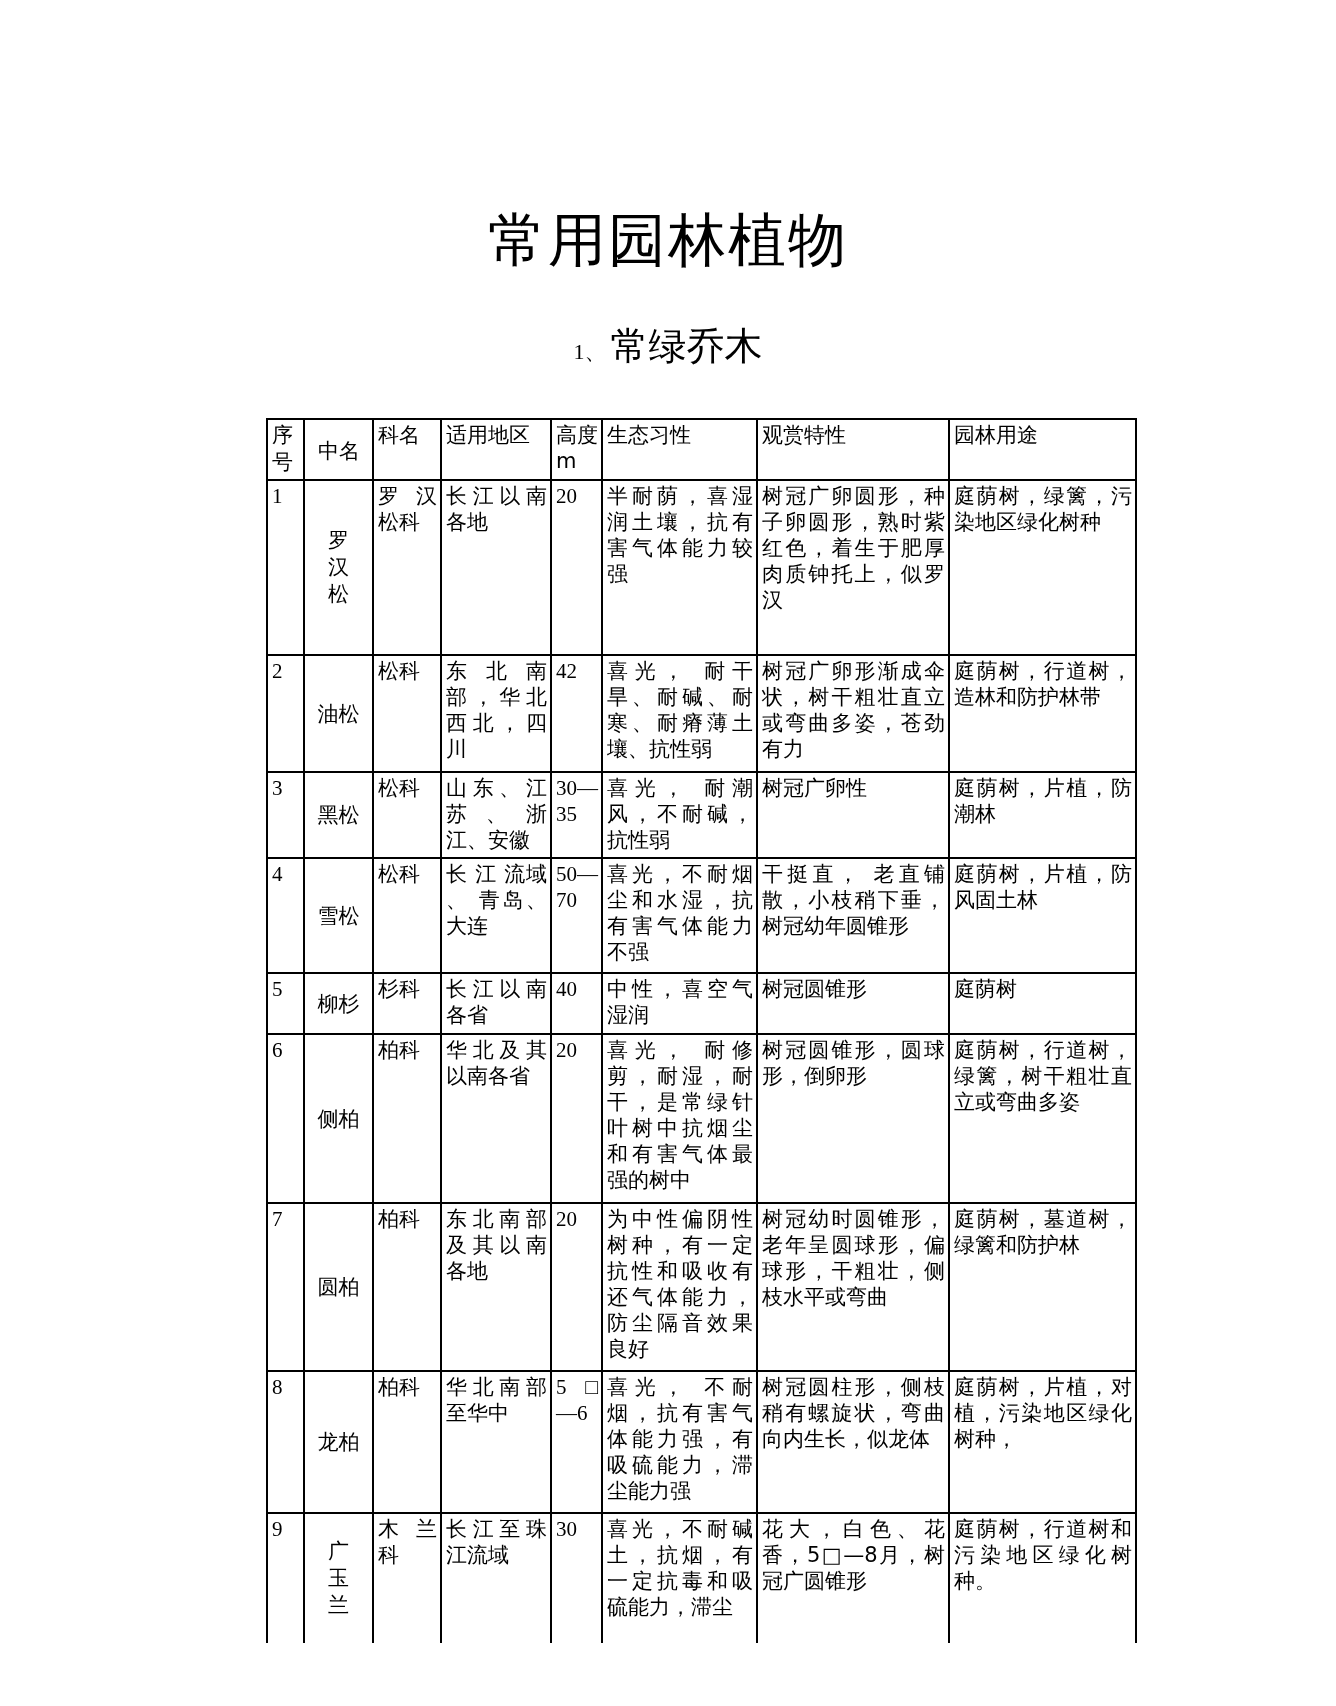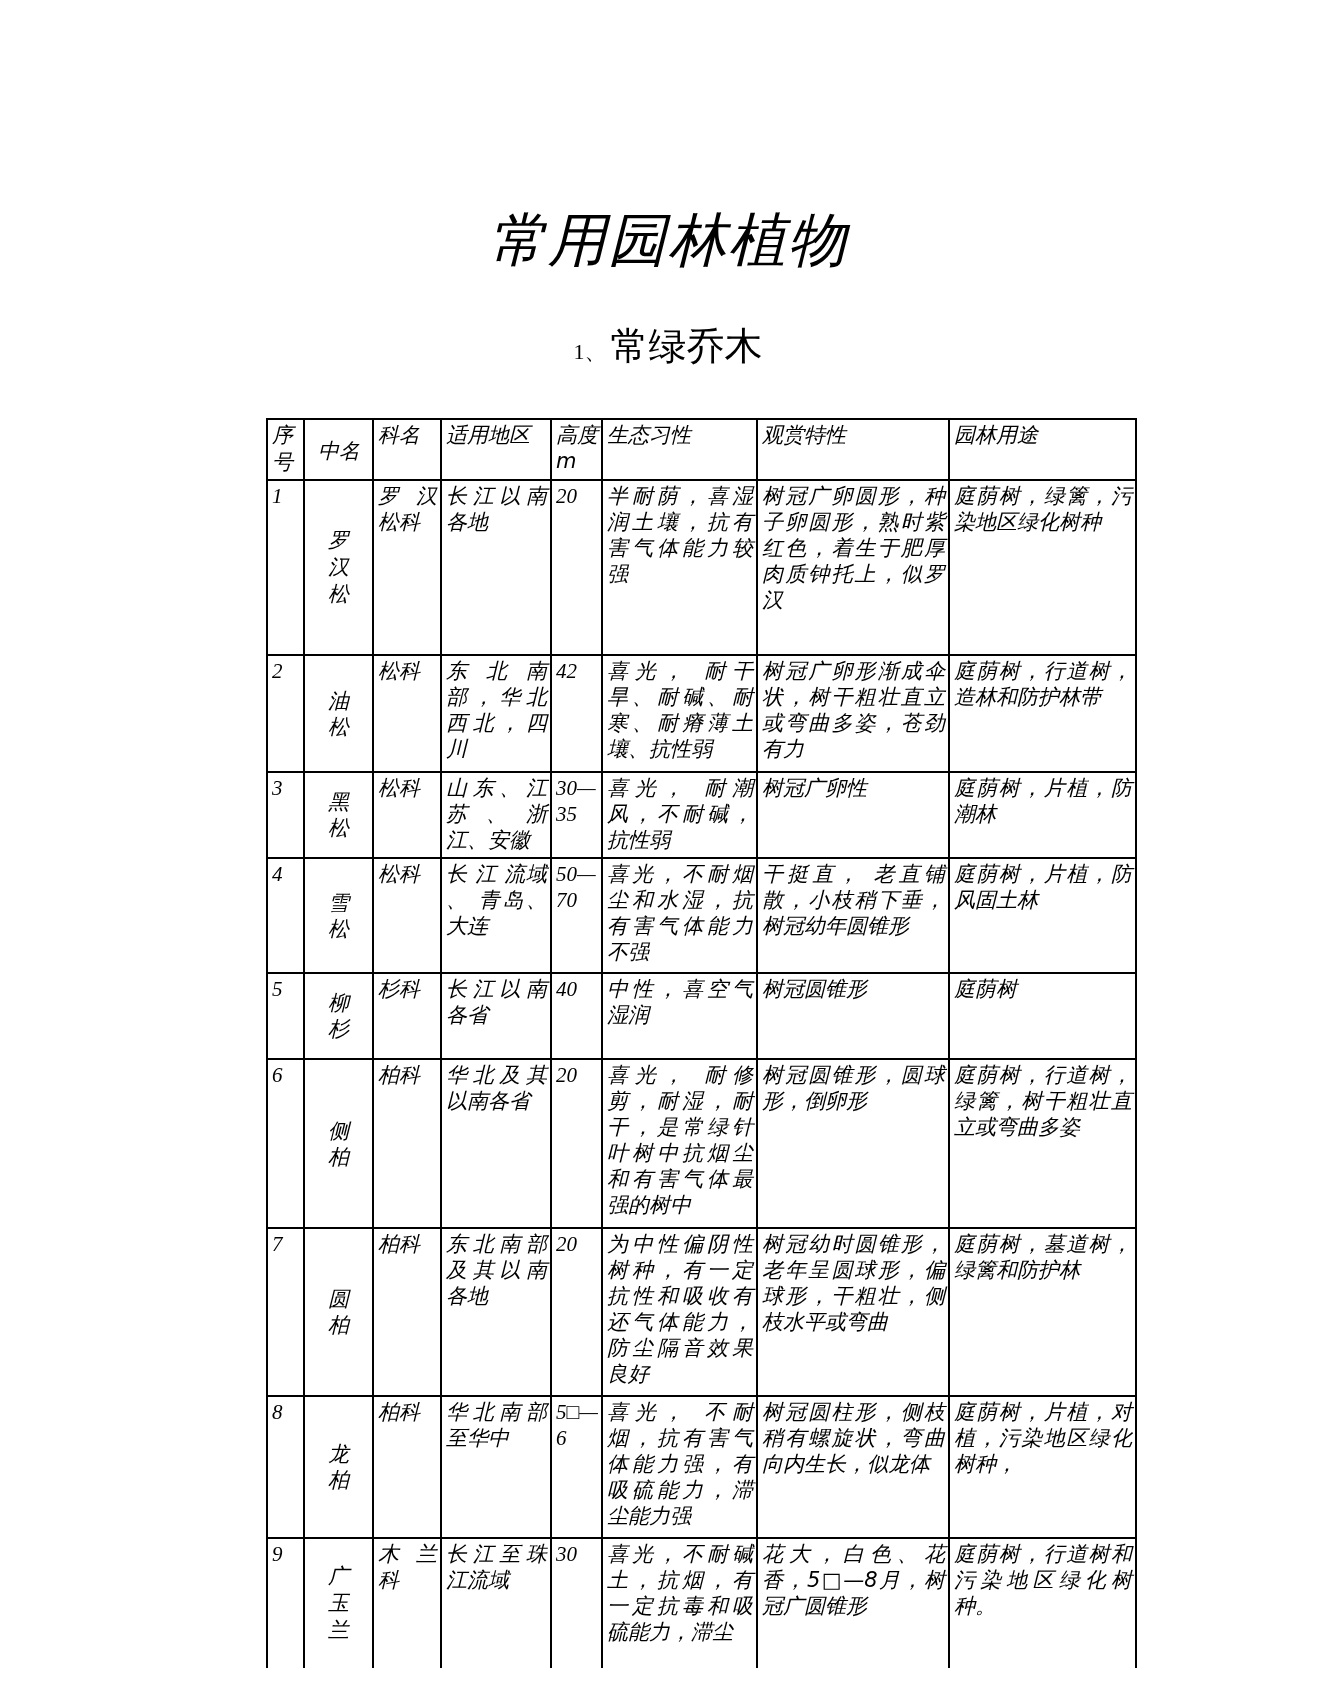--- a/index.html
+++ b/index.html
@@ -1,29 +1,29 @@
 <!DOCTYPE html>
 <html><head>
 <meta charset="utf-8">
 <style>
   html, body { margin: 0; padding: 0; background: #ffffff; }
   body { width: 1336px; height: 1706px; position: relative; overflow: hidden;
          font-family: "DejaVu Sans", sans-serif; color: #000; }
   .title { position: absolute; left: 0; width: 1336px; top: 205px; text-align: center;
-           font-size: 58px; line-height: 70px; letter-spacing: 2px; font-style: italic; }
+           font-size: 58px; line-height: 70px; letter-spacing: 2px; }
   .subtitle { position: absolute; left: 0; width: 1336px; top: 322px; text-align: center;
               font-size: 38px; line-height: 48px; }
   .subtitle .num { font-family: "Liberation Serif", serif; font-size: 22px; margin-right: 4px; }
   table.plants { position: absolute; left: 266px; top: 418px; border-collapse: collapse;
-                 table-layout: fixed; width: 869px; font-style: italic; }
+                 table-layout: fixed; width: 869px; }
   table.plants td, table.plants th { border: 2.5px solid #000; padding: 2px 3px 0 4px;
       vertical-align: top; font-size: 21px; line-height: 26px; font-weight: normal;
       text-align: justify; text-align-last: left; word-break: break-all; overflow: hidden; }
   table.plants .latin { font-family: "Liberation Serif", serif; font-size: 21px; }
-  table.plants td.name { vertical-align: middle; text-align: center; text-align-last: center; padding: 16px; }
+  table.plants td.name { vertical-align: middle; text-align: center; text-align-last: center; padding: 5px; }
   table.plants th.hname { vertical-align: middle; text-align: center; text-align-last: center; border-radius: 26px; }
   .vtext { display: inline-block; width: 1.05em; line-height: 27px; word-break: break-all; }
   tr.last td { border-bottom: none; }
 </style>
 </head>
 <body>
 
 <div class="title">常用园林植物</div>
 <div class="subtitle">
   <span class="num">1、</span><span>常绿乔木</span>

